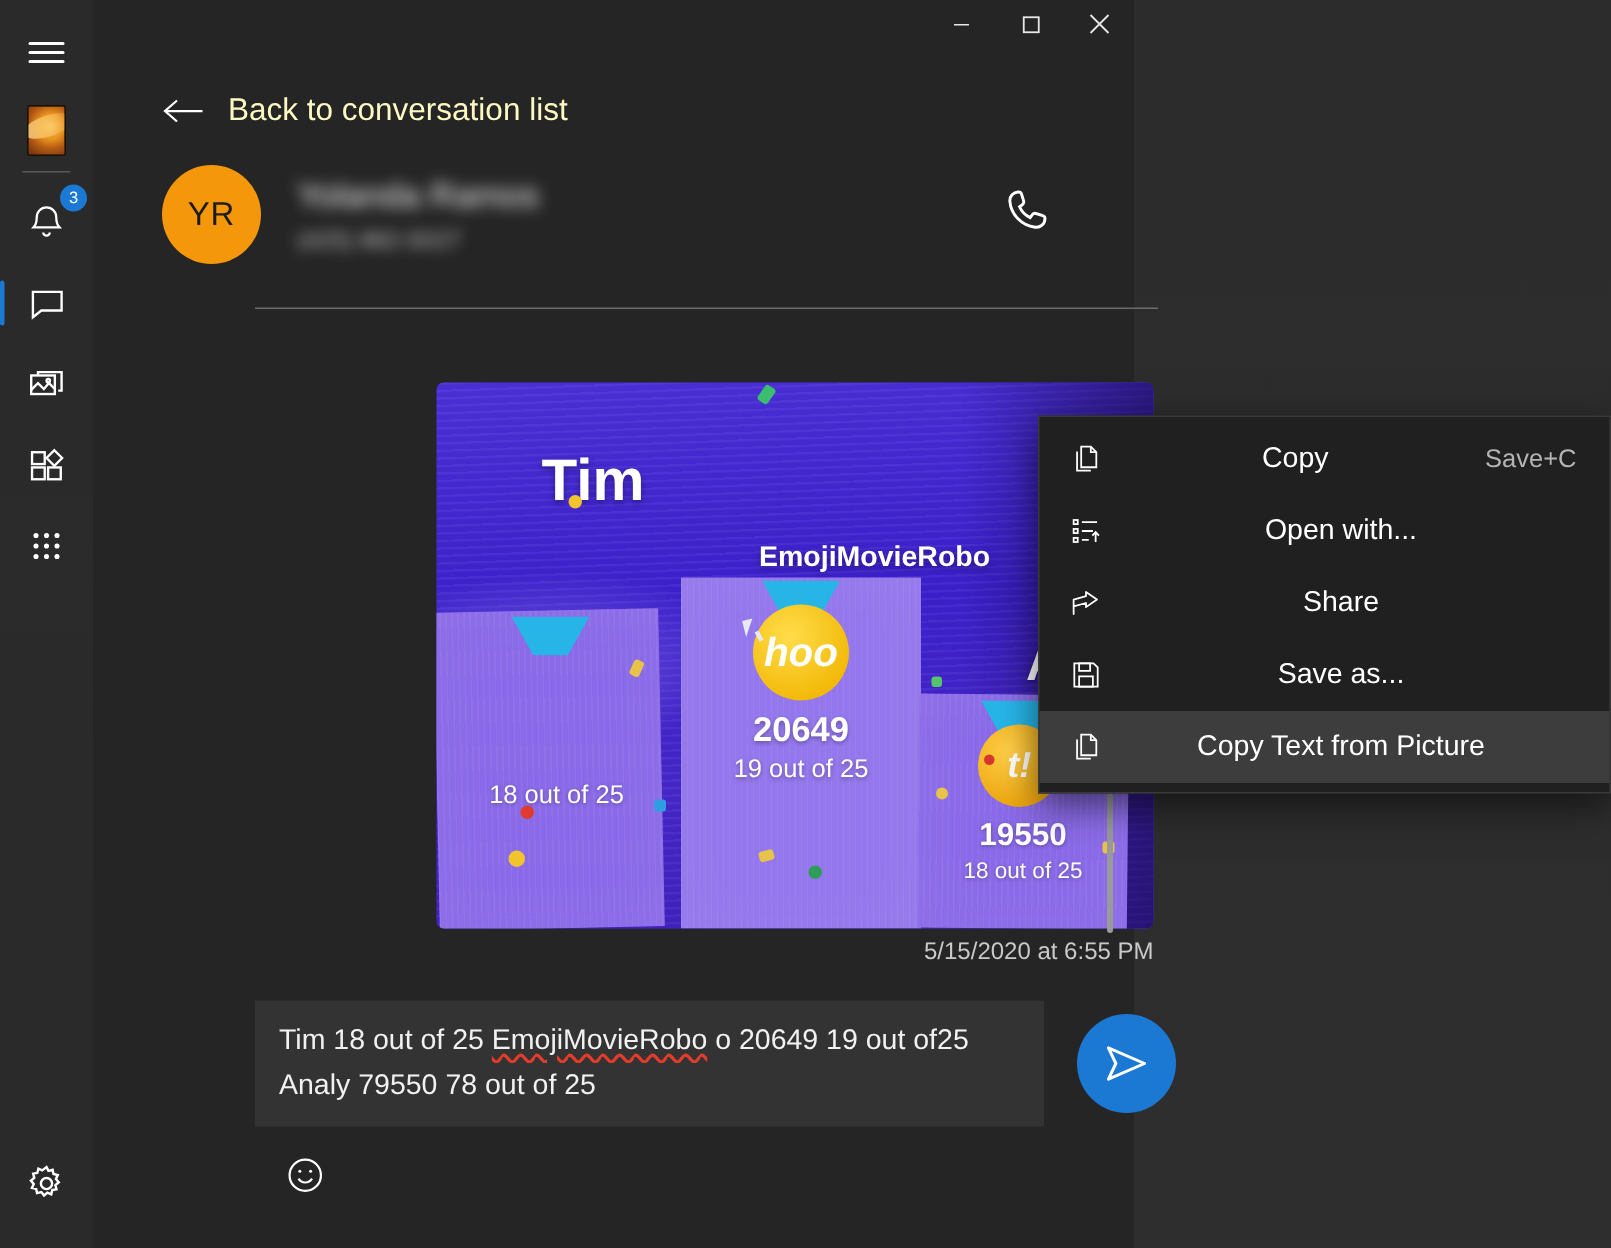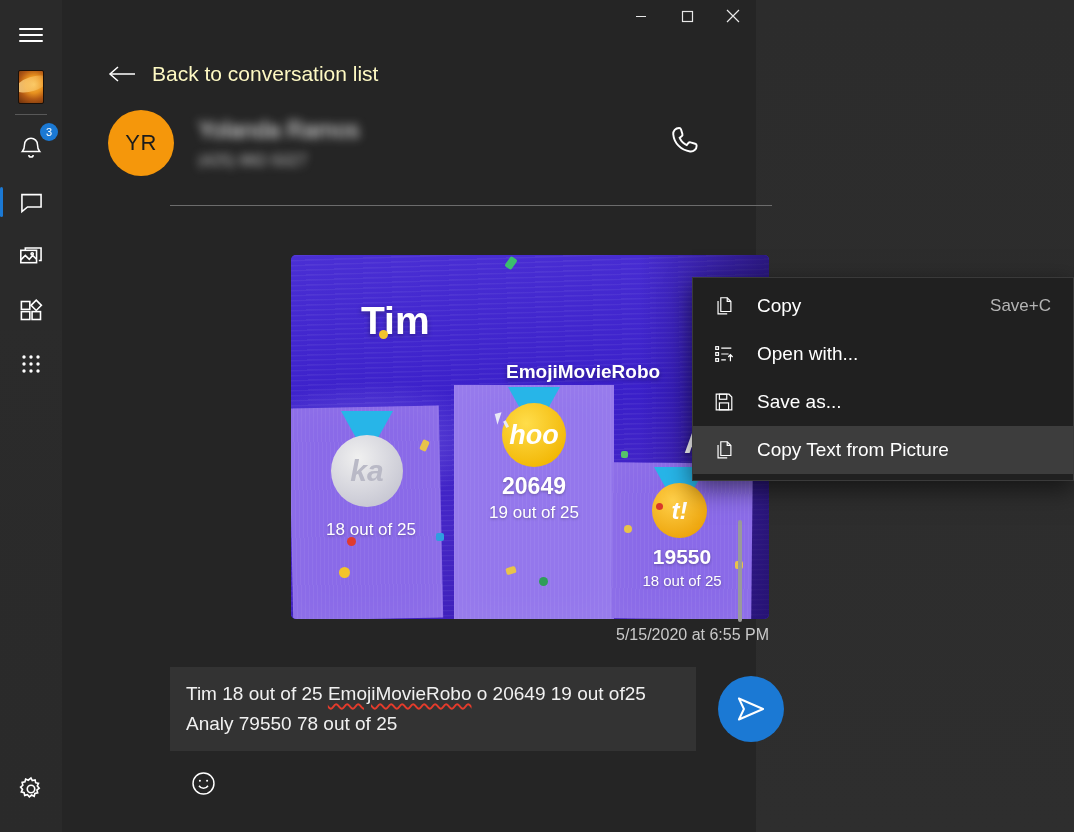--- a/index.html
+++ b/index.html
@@ -272,21 +272,21 @@
 
   
   .ctx-menu {
     position: absolute; left: 692px; top: 277px; width: 382px;
     background: #202020; border: 1px solid #3a3a3a;
     box-shadow: 0 8px 24px rgba(0,0,0,.55);
     padding: 4px 0 6px 0;
   }
   .ctx-item {
     height: 48px; display: flex; align-items: center; padding: 0 22px 0 18px;
-    color: #ffffff; font-size: 19px; gap: 20px;
+    color: #ffffff; font-size: 19px; gap: 20px; text-align: center;
   }
   .ctx-item.selected { background: #3d3d3d; }
   .ctx-icon { width: 26px; display:flex; align-items:center; justify-content:center; color:#ffffff; }
   .ctx-label { flex: 1 1 auto; }
   .ctx-shortcut { color: #b4b4b4; font-size: 17px; }
 </style>
 </head>
 <body>
 
 <div id="root">
@@ -413,21 +413,20 @@
       <div class="msg-scroll">
 
         <div class="photo-bubble">
           <div class="photo-canvas">
             <div class="photo-bg"></div>
             <div class="photo-glow"></div>
             <div class="photo-darkright"></div>
 
             <div class="podium podium-1"></div>
             <div class="medal-ribbon" style="left:50px; top:156px;"></div>
-            <div class="medal medal-silver" style="left:40px; top:180px;">ka</div>
             <div class="p-name" style="left:22px; top:44px; font-size:39px;">Tim</div>
             <div class="p-score" style="left:10px; top:262px; width:140px;">
               <span class="sub">18 out of 25</span>
             </div>
 
             <div class="podium podium-2"></div>
             <div class="medal-ribbon" style="left:217px; top:132px;"></div>
             <div class="medal medal-gold" style="left:211px; top:148px;">hoo</div>
             <div class="p-name" style="left:167px; top:106px; font-size:19px; font-weight:bold;">EmojiMovieRobo</div>
             <div class="p-score" style="left:163px; top:218px; width:160px;">
@@ -523,20 +522,29 @@
             <rect x="3" y="10.5" width="3" height="3"></rect>
             <rect x="3" y="17" width="3" height="3"></rect>
           <path d="M9 5.5h11M9 12h8M9 18.5h5"></path>
           <path d="M19 20V13M16.6 15.3 19 12.8l2.4 2.5"></path>
         </svg>
       </span>
       <span class="ctx-label">Open with...</span>
       <span class="ctx-shortcut"></span>
     </div>
 
+    <div class="ctx-item">
+      <span class="ctx-icon">
+        <svg width="22" height="22" viewBox="0 0 24 24" fill="none" stroke="currentColor" stroke-width="1.3">
+          <path d="M3 20V9.5l9-2.5v-3l8 5.5-8 5.5v-3l-9 2.5Z" stroke-linejoin="round"></path>
+        </svg>
+      </span>
+      <span class="ctx-label">Share</span>
+      <span class="ctx-shortcut"></span>
+    </div>
 
     <div class="ctx-item">
       <span class="ctx-icon">
         <svg width="22" height="22" viewBox="0 0 24 24" fill="none" stroke="currentColor" stroke-width="1.3">
           <path d="M3.5 3.5h14l3 3v14h-17Z"></path>
             <rect x="7" y="3.5" width="8" height="5.5"></rect>
             <rect x="7" y="13" width="10" height="7.5"></rect>
         </svg>
       </span>
       <span class="ctx-label">Save as...</span>

